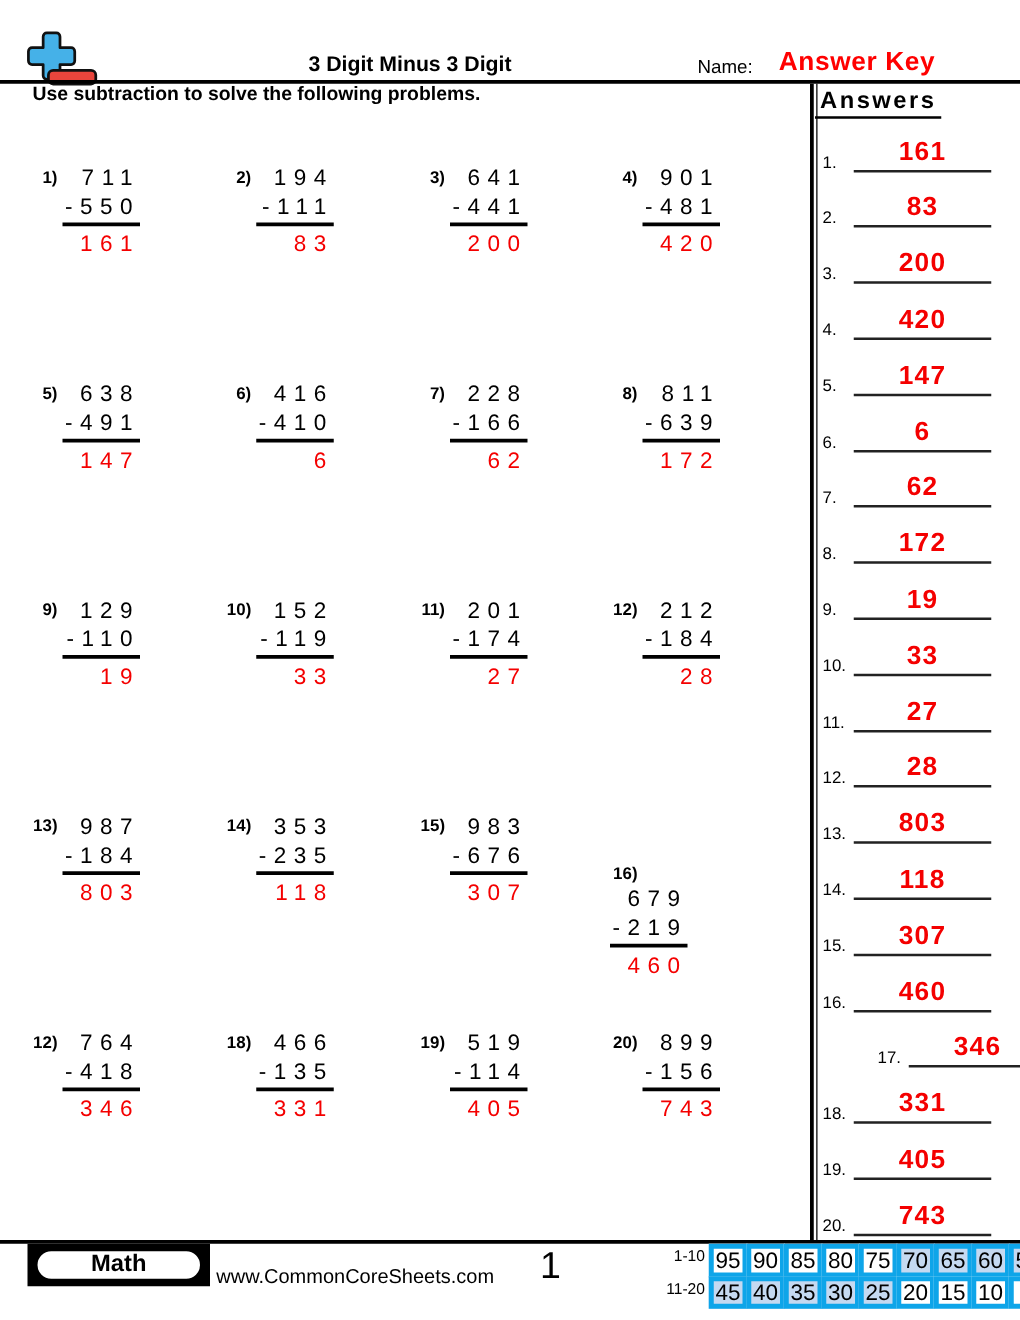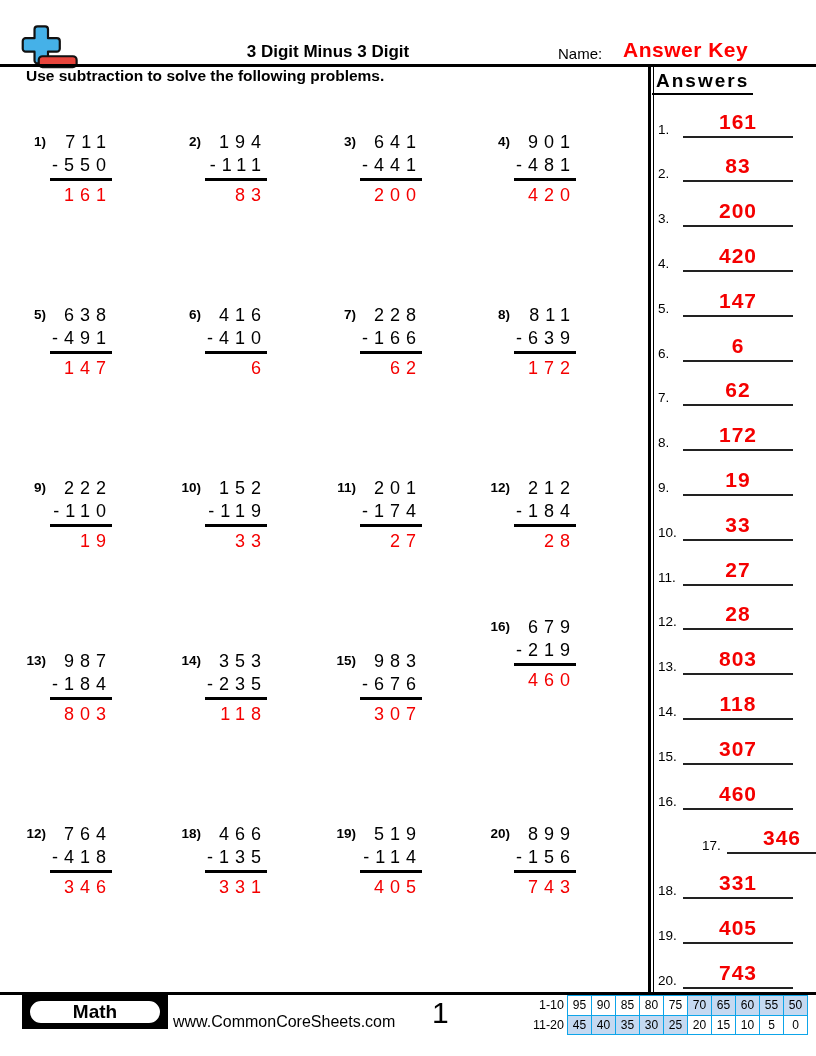--- a/index.html
+++ b/index.html
@@ -46,22 +46,22 @@
   .math-pill{position:absolute;left:6px;top:4px;right:6px;bottom:4px;background:#fff;
              border:2.5px solid #000;border-radius:14px;display:flex;align-items:center;
              justify-content:center;font-size:19px;font-weight:bold;}
   .website{position:absolute;left:173px;top:1013px;font-size:16px;}
   .page-number{position:absolute;left:432px;top:996px;font-size:30px;}
   .score-table{position:absolute;left:524px;top:995px;}
   .score-row{display:flex;margin-top:-1px;}
   .score-row:first-child{margin-top:0;}
   .score-label{width:40px;text-align:right;padding-right:4px;font-size:12.5px;
                line-height:20px;}
-  .score-cell{width:23px;border:1px solid #0ea5e9;margin-left:-1px;text-align:center;
-              font-size:12px;line-height:18.5px;height:18.5px;background:#fff;}
+  .score-cell{width:23px;border:4px solid #0ea5e9;margin-left:-1px;text-align:center;
+              font-size:18px;line-height:18.5px;height:18.5px;background:#fff;}
   .score-cell.shaded{background:#c5d9f1;}
 </style>
 </head>
 <body>
 
 <div class="page">
 
   <svg class="logo" viewBox="0 0 76 54">
     <path d="M22 6 a3.5 3.5 0 0 1 3.5 -3.5 h9 a3.5 3.5 0 0 1 3.5 3.5 v10.5 h10.5 a3.5 3.5 0 0 1 3.5 3.5 v9 a3.5 3.5 0 0 1 -3.5 3.5 H38 v10.5 a3.5 3.5 0 0 1 -3.5 3.5 h-9 a3.5 3.5 0 0 1 -3.5 -3.5 V32.5 H11.5 a3.5 3.5 0 0 1 -3.5 -3.5 v-9 a3.5 3.5 0 0 1 3.5 -3.5 H22 z" fill="#45b1e8" stroke="#111" stroke-width="2.6" stroke-linejoin="round"></path>
     <rect x="27" y="38" width="45" height="13" rx="4.5" fill="#e8453c" stroke="#111" stroke-width="2.6"></rect>
@@ -222,21 +222,21 @@
         <span class="pnum">8)</span>
         <div class="pcol">
           <div class="ptop">811</div>
           <div class="pbot">-639</div>
           <div class="pans">172</div>
         </div>
       </div>
       <div class="problem" style="left: 20px; top: 477px;">
         <span class="pnum">9)</span>
         <div class="pcol">
-          <div class="ptop">222</div>
+          <div class="ptop">129</div>
           <div class="pbot">-110</div>
           <div class="pans">19</div>
         </div>
       </div>
       <div class="problem" style="left: 175px; top: 477px;">
         <span class="pnum">10)</span>
         <div class="pcol">
           <div class="ptop">152</div>
           <div class="pbot">-119</div>
           <div class="pans">33</div>
@@ -275,21 +275,21 @@
         </div>
       </div>
       <div class="problem" style="left: 330px; top: 650px;">
         <span class="pnum">15)</span>
         <div class="pcol">
           <div class="ptop">983</div>
           <div class="pbot">-676</div>
           <div class="pans">307</div>
         </div>
       </div>
-      <div class="problem" style="left: 484px; top: 616px;">
+      <div class="problem" style="left: 484px; top: 688px; flex-direction: column;">
         <span class="pnum">16)</span>
         <div class="pcol">
           <div class="ptop">679</div>
           <div class="pbot">-219</div>
           <div class="pans">460</div>
         </div>
       </div>
       <div class="problem" style="left: 20px; top: 823px;">
         <span class="pnum">12)</span>
         <div class="pcol">

